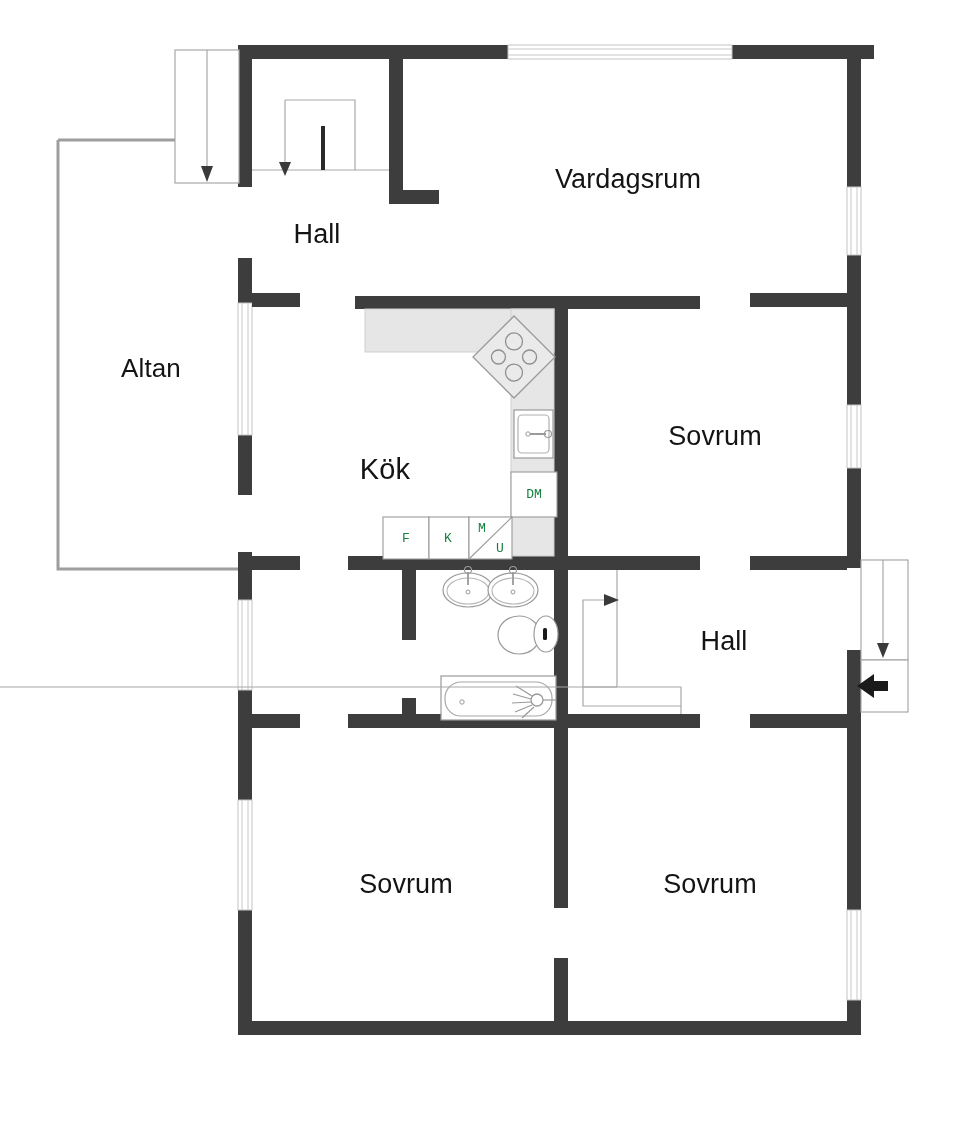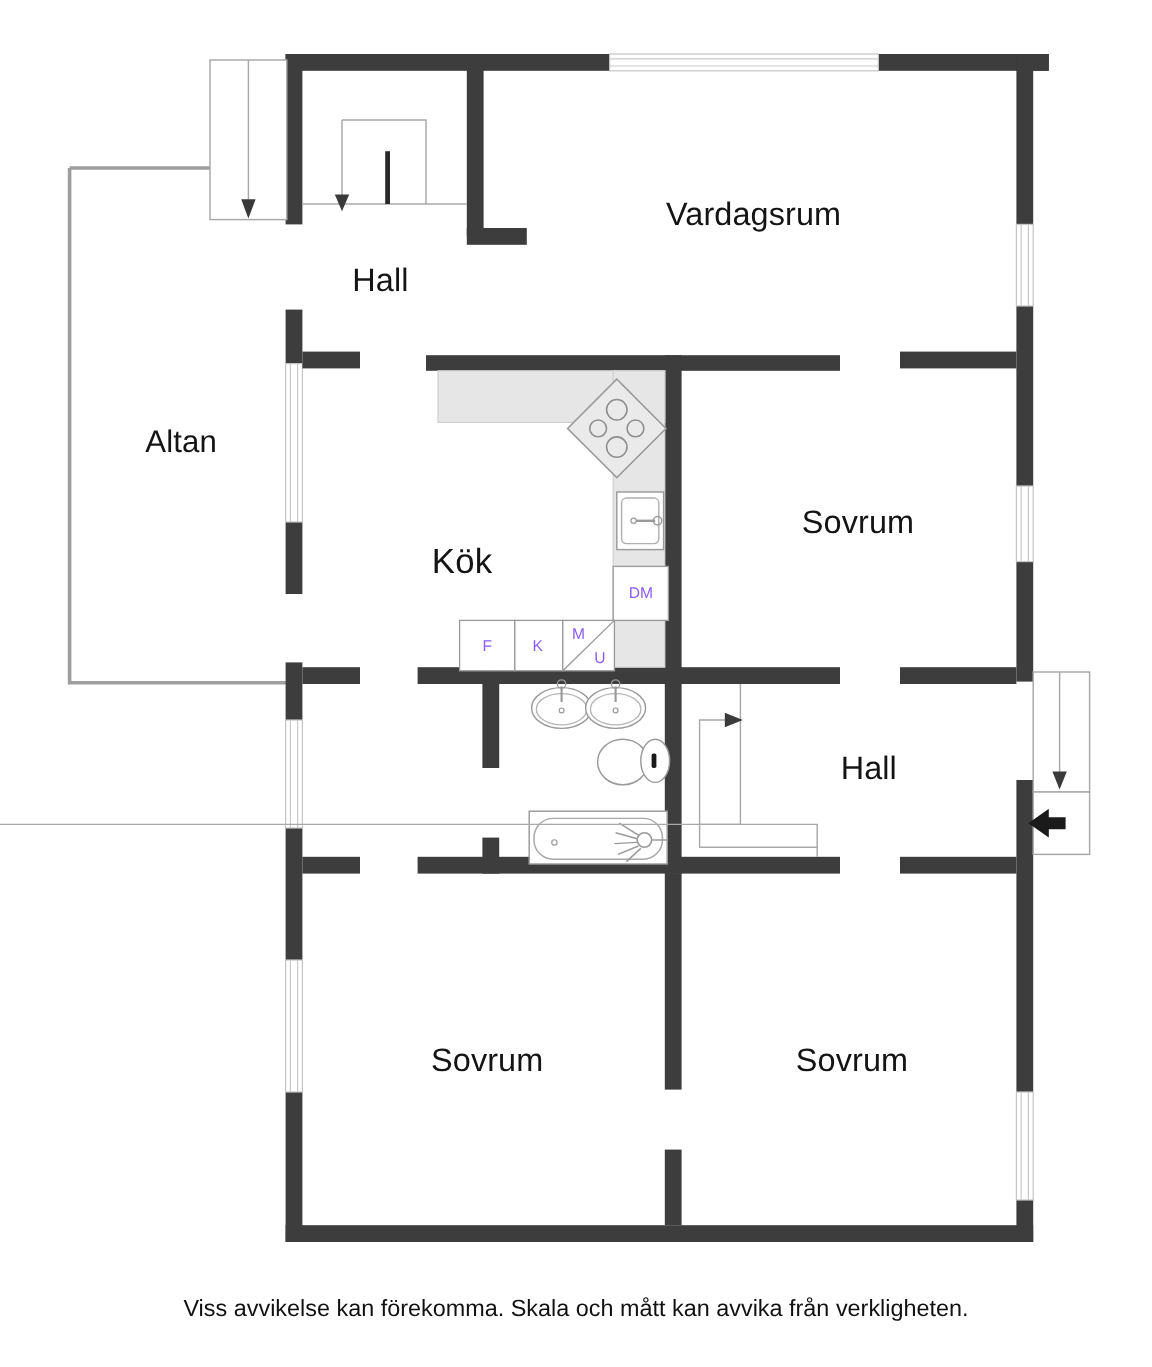--- a/index.html
+++ b/index.html
@@ -26,22 +26,22 @@
   .room-label {
     position: absolute;
     color: #141414;
     font-family: "Liberation Sans", sans-serif;
     white-space: nowrap;
     transform: translate(-50%, -50%);
     letter-spacing: 0.1px;
   }
   .appliance-label {
     position: absolute;
-    color: #8b5cf6;
-    font-family: Liberation Sans, sans-serif;
+    color: #15803d;
+    font-family: Liberation Mono, monospace;
     font-size: 13px;
     white-space: nowrap;
     transform: translate(-50%, -50%);
   }
   #disclaimer {
     position: absolute;
     left: 0;
     top: 1080px;
     width: 960px;
     text-align: center;
@@ -275,15 +275,14 @@
   <div class="room-label" style="left:724px; top:641px; font-size:27px;">Hall</div>
   <div class="room-label" style="left:406px; top:884px; font-size:27px;">Sovrum</div>
   <div class="room-label" style="left:710px; top:884px; font-size:27px;">Sovrum</div>
 
   <div class="appliance-label" style="left:406px; top:538px;">F</div>
   <div class="appliance-label" style="left:448px; top:538px;">K</div>
   <div class="appliance-label" style="left:482px; top:528px;">M</div>
   <div class="appliance-label" style="left:500px; top:548px;">U</div>
   <div class="appliance-label" style="left:534px; top:494px;">DM</div>
 
-  <div id="disclaimer">Viss avvikelse kan förekomma. Skala och mått kan avvika från verkligheten.</div>
 
 </div>
 
 </body></html>

